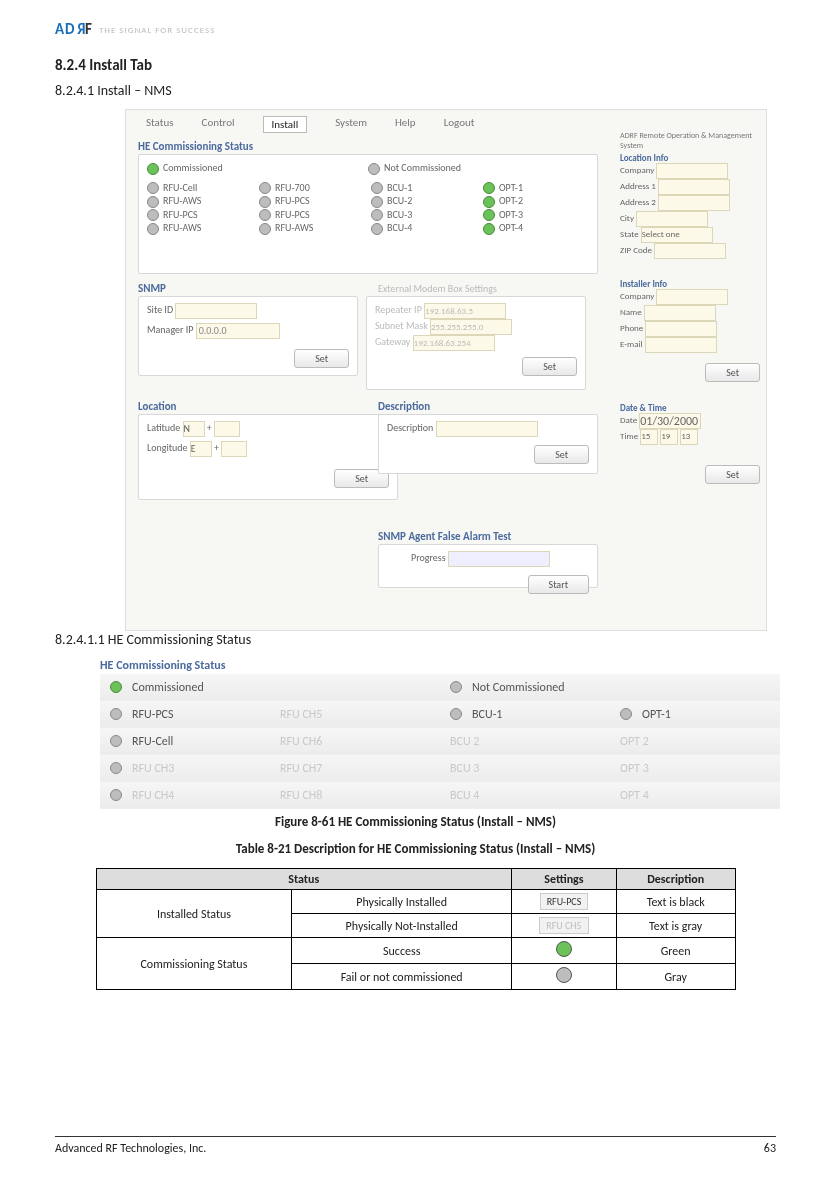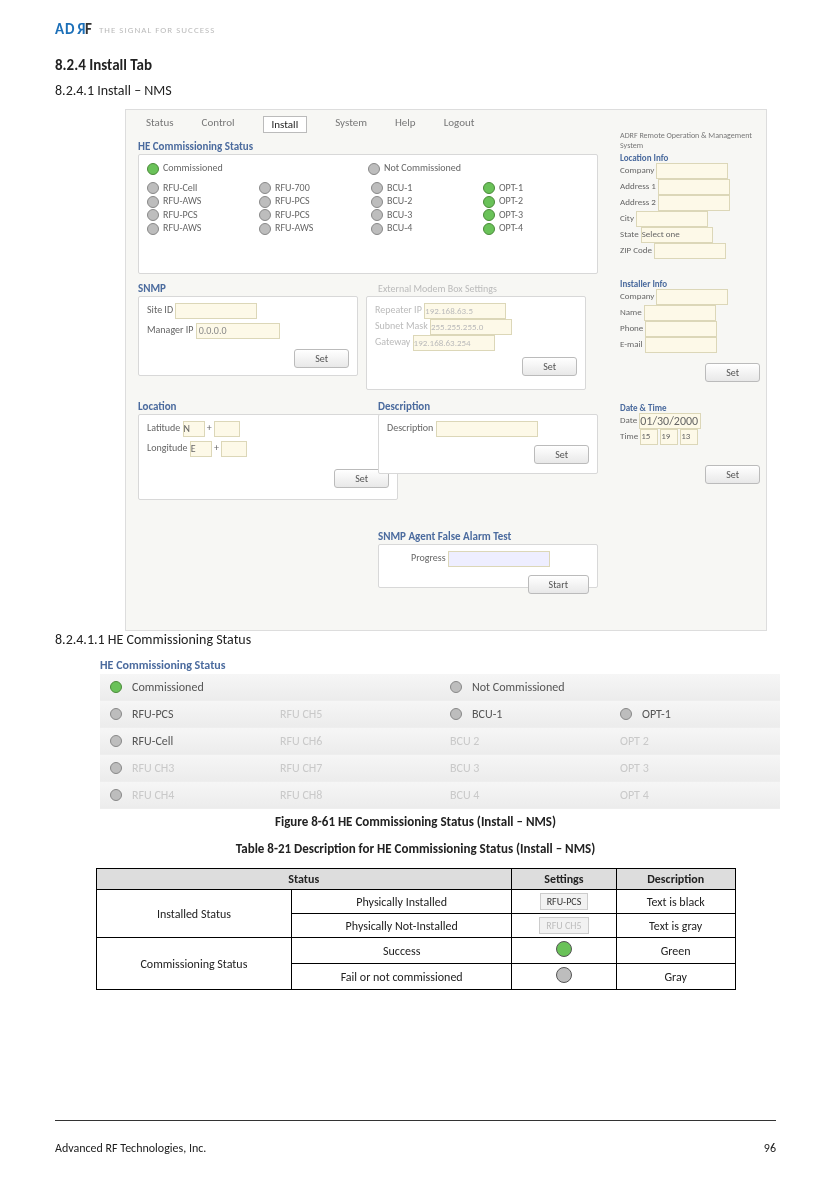--- a/index.html
+++ b/index.html
@@ -63,21 +63,21 @@
   .table821 th { background:#ddd; font-weight:bold;}
   .table821 .lbl-box {
     background:#f2f2f2; border:1px solid #ccc; padding:1px 6px; font-size:10px; color:#333; display:inline-block;
   }
   .table821 .lbl-box.dim { color:#bdbdbd;}
   .circle { width:14px; height:14px; border-radius:50%; display:inline-block; border:1px solid #555;}
   .circle.green { background:#6ac259; }
   .circle.gray  { background:#bdbdbd; }
   .footer {
     position:absolute; bottom:24px; left:55px; right:55px;
-    border-top:1px solid #333; padding-top:20px;
+    border-top:1px solid #333; padding-top:4px;
     display:flex; justify-content:space-between; font-size:12px;
   }
 </style>
 </head>
 <body>
 
 <div class="page">
 
   <div class="logo-row">
     <span class="logo"><span class="a">A</span><span class="d">D</span><span class="r">R</span><span class="f">F</span></span>
@@ -304,15 +304,15 @@
     <tr>
       <td>Fail or not commissioned</td>
       <td><span class="circle gray"></span></td>
       <td>Gray</td>
     </tr>
   </tbody>
     </table>
 
   <div class="footer">
     <span>Advanced RF Technologies, Inc.</span>
-    <span>96</span>
+    <span>63</span>
   </div>
 </div>
 
 </body></html>

